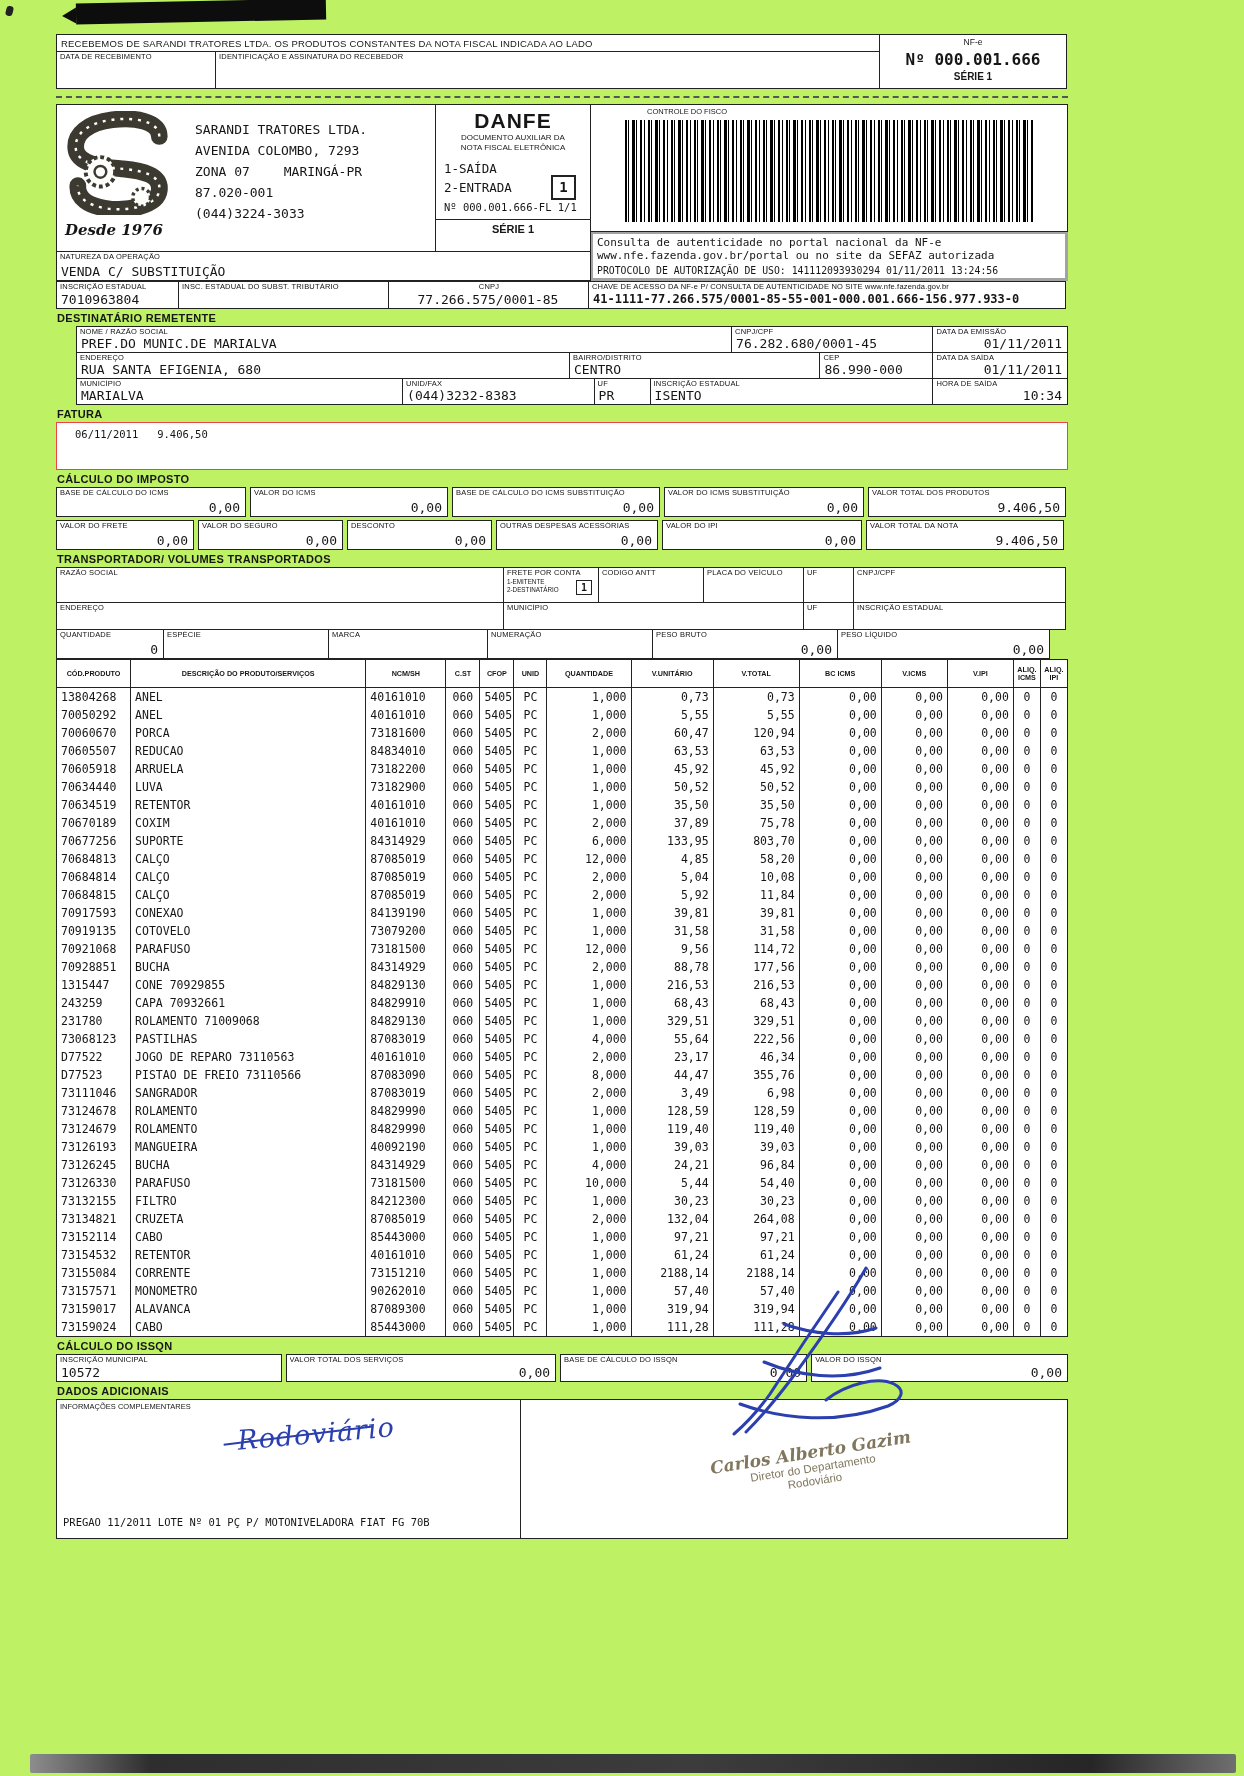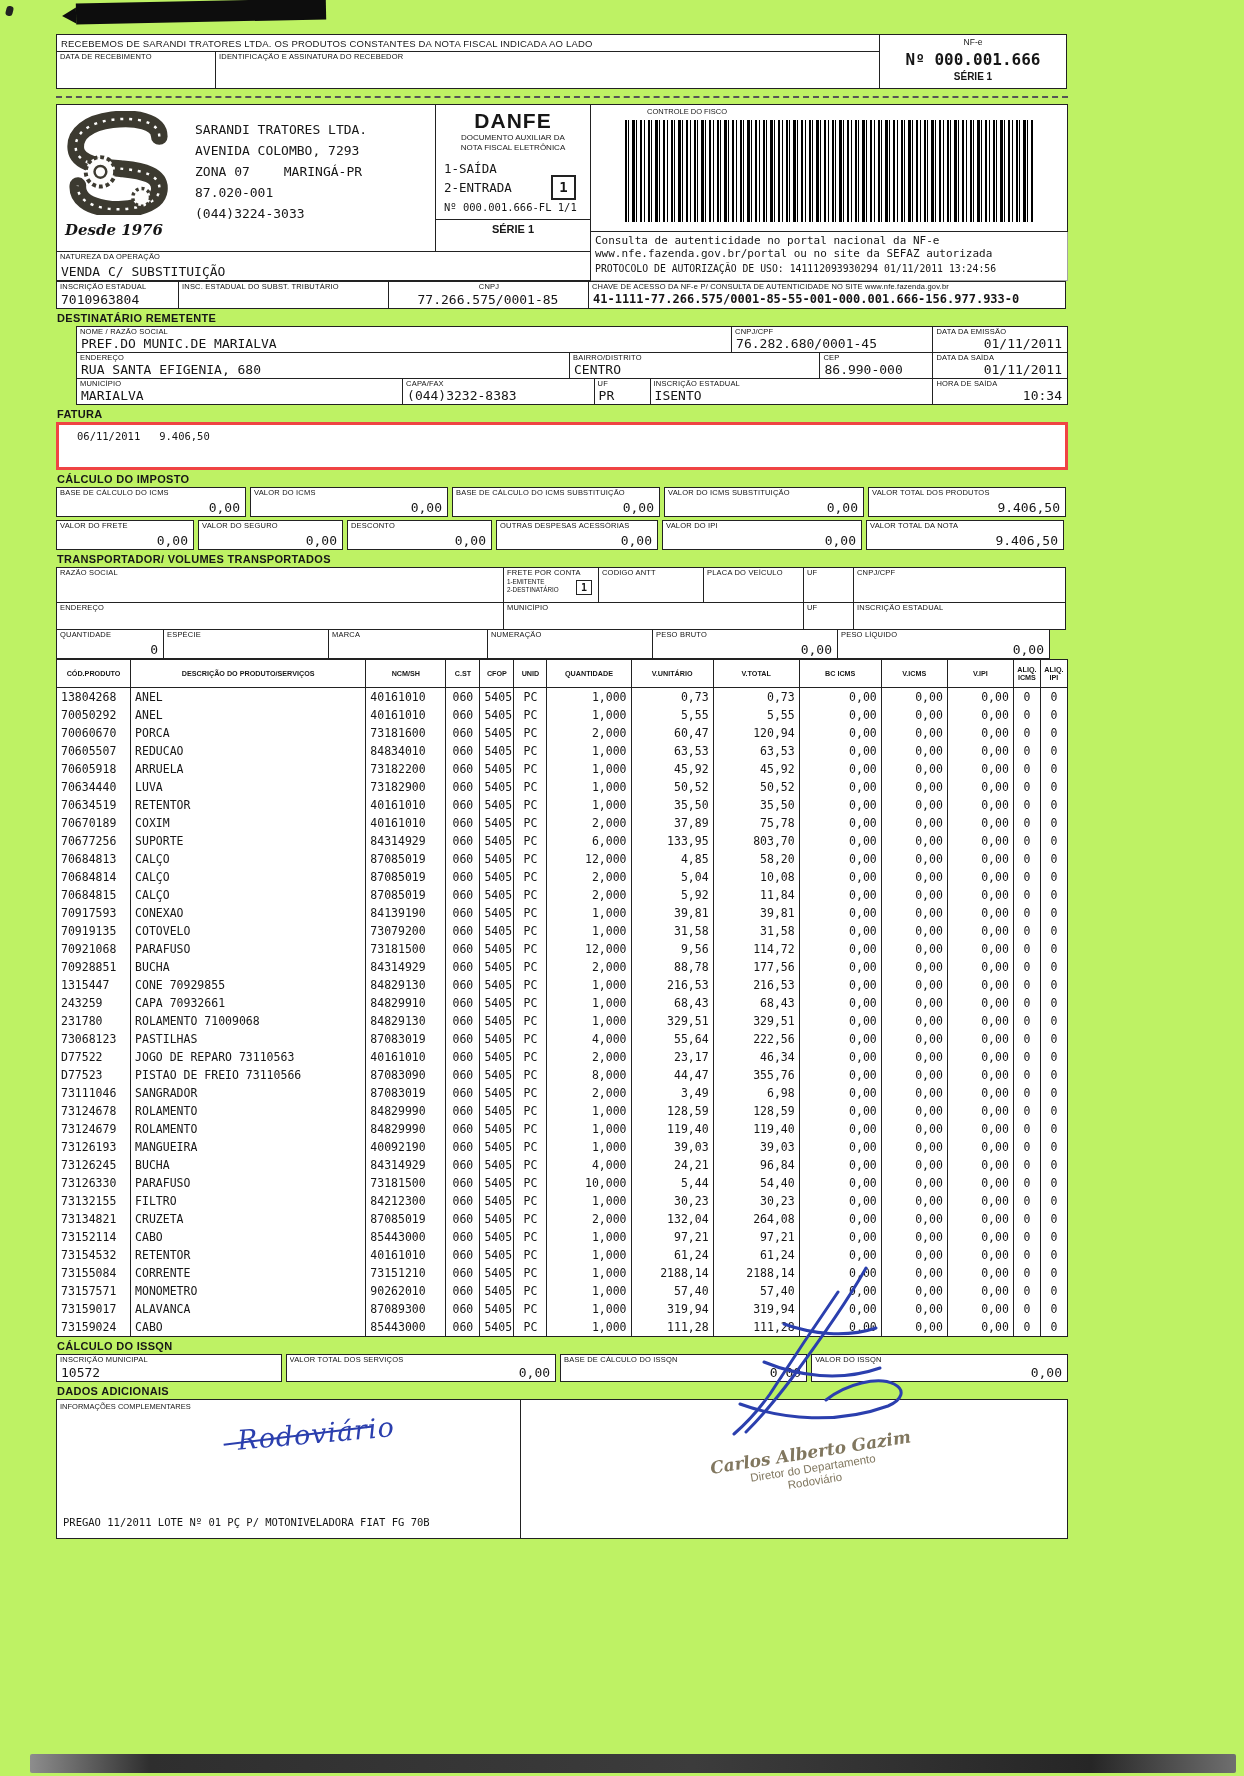--- a/index.html
+++ b/index.html
@@ -61,27 +61,27 @@
              padding:4px 0 0 8px;}
   .danfe-serie{border-top:1px solid #222;margin-top:6px;font-weight:bold;font-size:11px;padding-top:3px;}
 
   .fisco-box{height:128px;border:1px solid #222;box-sizing:border-box;position:relative;background:#fff;}
   .fisco-lbl{font-size:7.5px;padding:2px 0 0 56px;}
   .barcode{margin:4px auto 0 auto;width:408px;height:102px;
     background:
       repeating-linear-gradient(90deg,#000 0 2px,#fff 2px 3px,#000 3px 4px,#fff 4px 7px,
         #000 7px 10px,#fff 10px 11px,#000 11px 12px,#fff 12px 15px,#000 15px 17px,#fff 17px 19px,
         #000 19px 20px,#fff 20px 23px);}
-  .consulta-box{height:50px;border:1px solid #a3a3a3;box-sizing:border-box;margin-top:-1px;background:#fff;
+  .consulta-box{height:50px;border:3px solid #a3a3a3;box-sizing:border-box;margin-top:-1px;background:#fff;
                 padding:2px 4px;}
   .consulta-box .c1{font-size:11px;font-family:"DejaVu Sans Mono",monospace;line-height:13px;}
   .consulta-box .c2{font-size:9.8px;font-family:"DejaVu Sans Mono",monospace;line-height:12px;margin-top:3px;}
 
   
-  .fatura-box{border:3px solid #ef4444;height:48px;box-sizing:border-box;background:#fff;}
+  .fatura-box{border:1px solid #ef4444;height:48px;box-sizing:border-box;background:#fff;}
   .fatura-entry{font-family:"DejaVu Sans Mono",monospace;font-size:10.5px;padding:5px 0 0 18px;white-space:pre;}
 
   
   .ptable{border-collapse:collapse;table-layout:fixed;width:1012px;background:#fff;
           font-family:"DejaVu Sans Mono",monospace;font-size:11.5px;}
   .ptable, .ptable th, .ptable td{border:1px solid #222;}
   .ptable td{border-top:none;border-bottom:none;}
   .ptable thead th{font-family:"Liberation Sans",sans-serif;font-weight:bold;font-size:7.2px;
                    line-height:8px;text-align:center;height:25px;padding:1px;overflow:hidden;}
   .ptable td{height:18px;line-height:18px;padding:0 4px;white-space:nowrap;overflow:hidden;}
@@ -262,21 +262,21 @@
           <div class="lbl">DATA DA SAÍDA</div>
           <div class="val num">01/11/2011</div>
         </div>
       </div>
       <div class="frow tight">
         <div class="box h27" style="width:333px;">
           <div class="lbl">MUNICÍPIO</div>
           <div class="val">MARIALVA</div>
         </div>
         <div class="box h27" style="width:196px;">
-          <div class="lbl">CAPA/FAX</div>
+          <div class="lbl">UNID/FAX</div>
           <div class="val">(044)3232-8383</div>
         </div>
         <div class="box h27" style="width:58px;">
           <div class="lbl">UF</div>
           <div class="val">PR</div>
         </div>
         <div class="box h27" style="width:289px;">
           <div class="lbl">INSCRIÇÃO ESTADUAL</div>
           <div class="val">ISENTO</div>
         </div>

